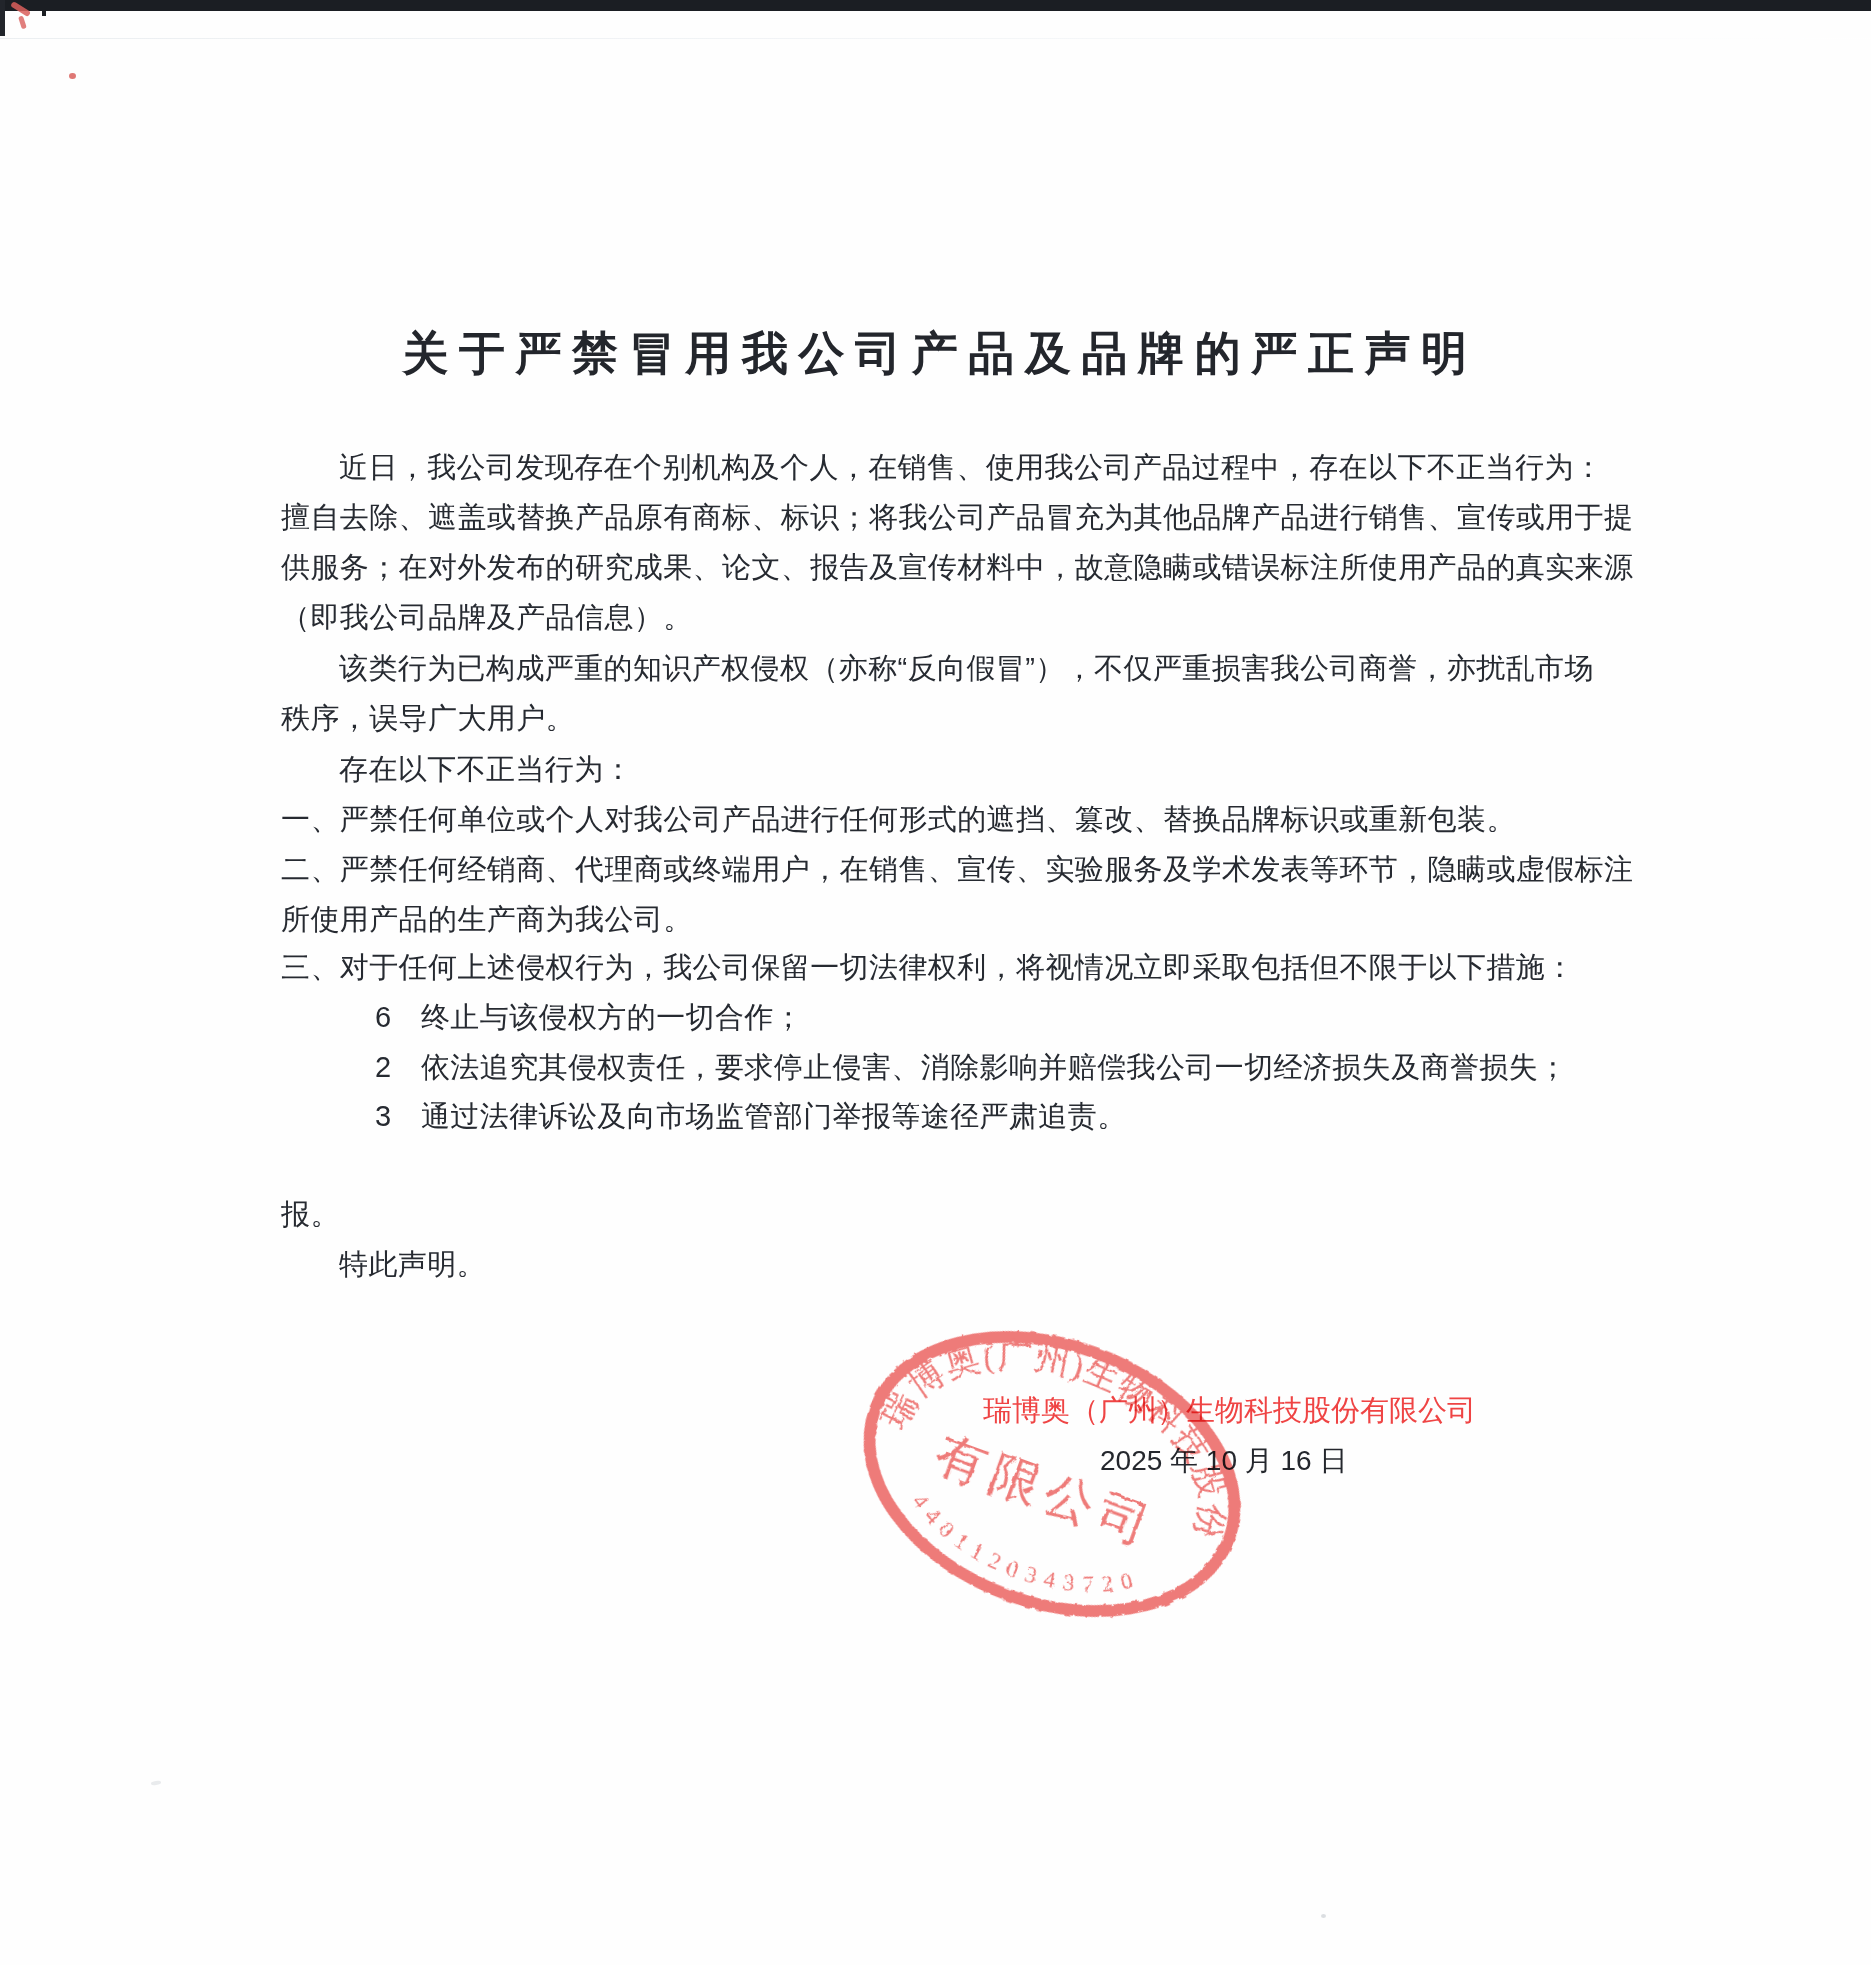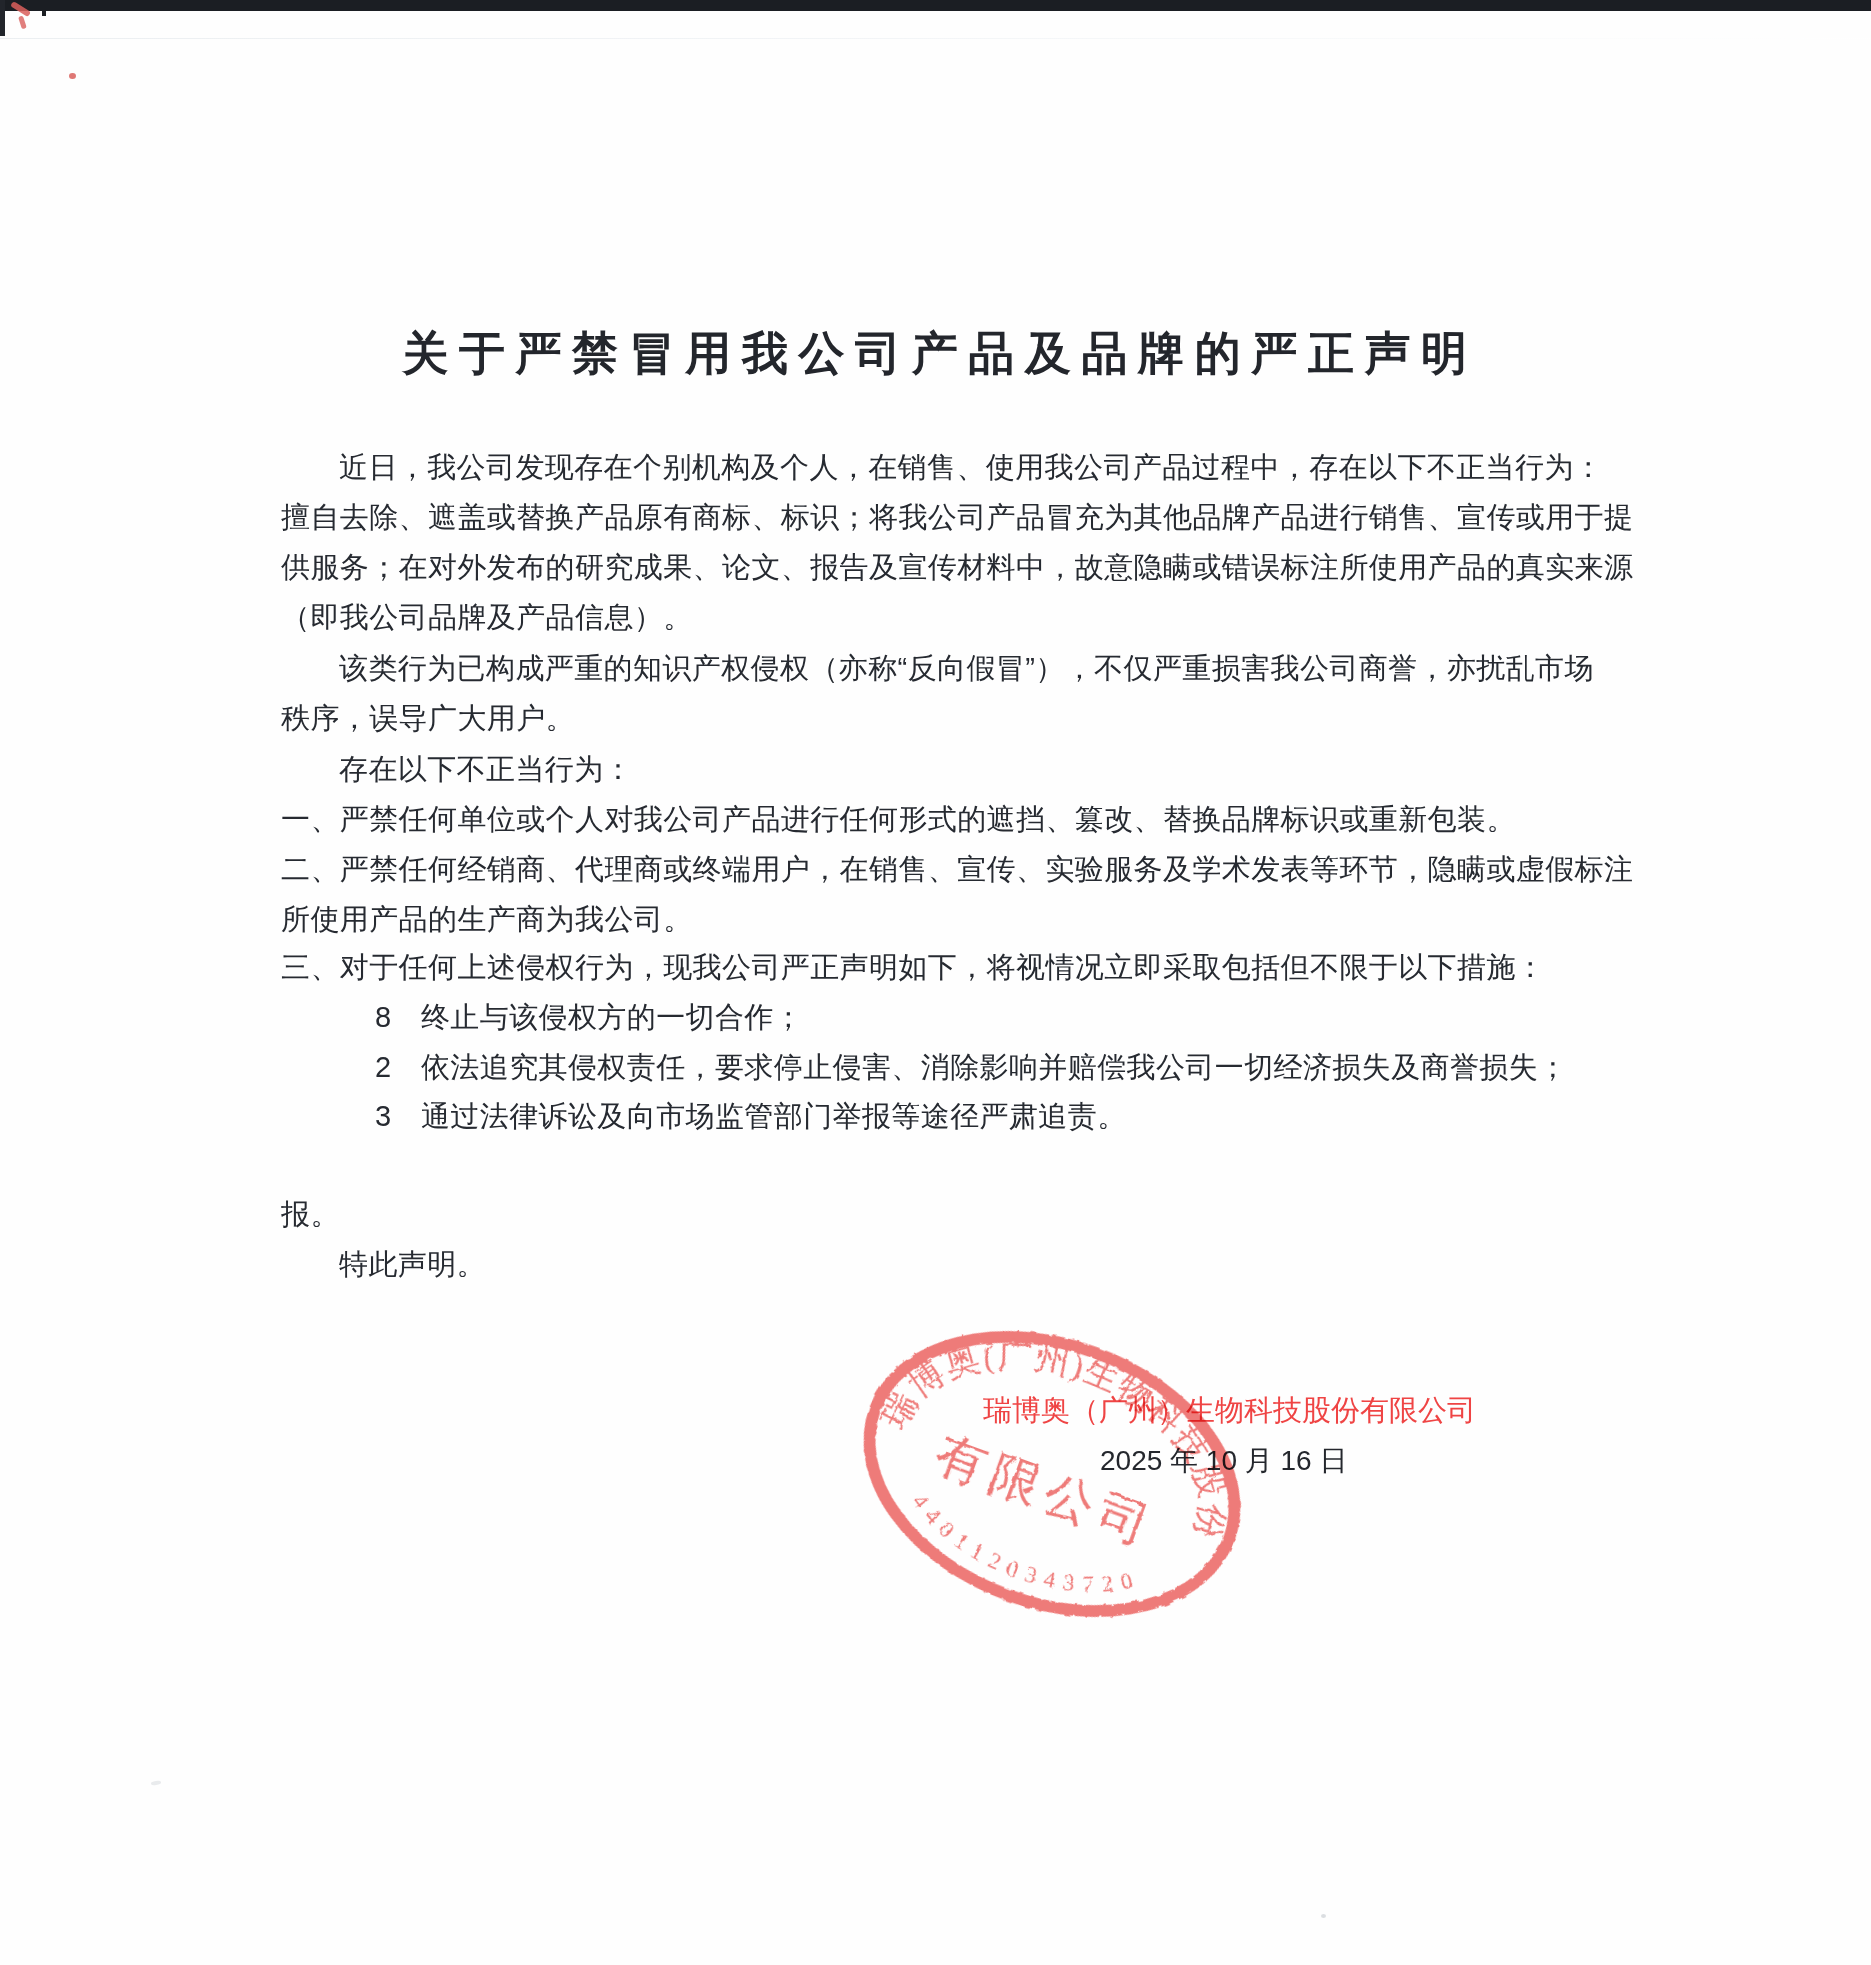--- a/index.html
+++ b/index.html
@@ -141,22 +141,22 @@
   <div class="line indent" style="top:448px">近日，我公司发现存在个别机构及个人，在销售、使用我公司产品过程中，存在以下不正当行为：</div>
   <div class="line" style="top:498px">擅自去除、遮盖或替换产品原有商标、标识；将我公司产品冒充为其他品牌产品进行销售、宣传或用于提</div>
   <div class="line" style="top:548px">供服务；在对外发布的研究成果、论文、报告及宣传材料中，故意隐瞒或错误标注所使用产品的真实来源</div>
   <div class="line" style="top:598px">（即我公司品牌及产品信息）。</div>
   <div class="line indent" style="top:649px">该类行为已构成严重的知识产权侵权（亦称“反向假冒”），不仅严重损害我公司商誉，亦扰乱市场</div>
   <div class="line" style="top:699px">秩序，误导广大用户。</div>
   <div class="line indent" style="top:750px">存在以下不正当行为：</div>
   <div class="line" style="top:850px">二、严禁任何经销商、代理商或终端用户，在销售、宣传、实验服务及学术发表等环节，隐瞒或虚假标注</div>
   <div class="line" style="top:800px">一、严禁任何单位或个人对我公司产品进行任何形式的遮挡、篡改、替换品牌标识或重新包装。</div>
   <div class="line" style="top:900px">所使用产品的生产商为我公司。</div>
-  <div class="line" style="top:948px">三、对于任何上述侵权行为，现我公司严正声明如下，将视情况立即采取包括但不限于以下措施：</div>
-  <div class="line subitem" style="top:998px">8　终止与该侵权方的一切合作；</div>
+  <div class="line" style="top:948px">三、对于任何上述侵权行为，我公司保留一切法律权利，将视情况立即采取包括但不限于以下措施：</div>
+  <div class="line subitem" style="top:998px">6　终止与该侵权方的一切合作；</div>
   <div class="line subitem" style="top:1048px">2　依法追究其侵权责任，要求停止侵害、消除影响并赔偿我公司一切经济损失及商誉损失；</div>
   <div class="line subitem" style="top:1097px">3　通过法律诉讼及向市场监管部门举报等途径严肃追责。</div>
   <div class="line" style="top:1195px">报。</div>
   <div class="line indent" style="top:1245px">特此声明。</div>
 
   <div class="sig-company">瑞博奥（广州）生物科技股份有限公司</div>
   <div class="sig-date">2025 年 10 月 16 日</div>
 
   <svg class="seal-svg" width="432" height="338" viewBox="0 0 1100 860">
     <defs>

